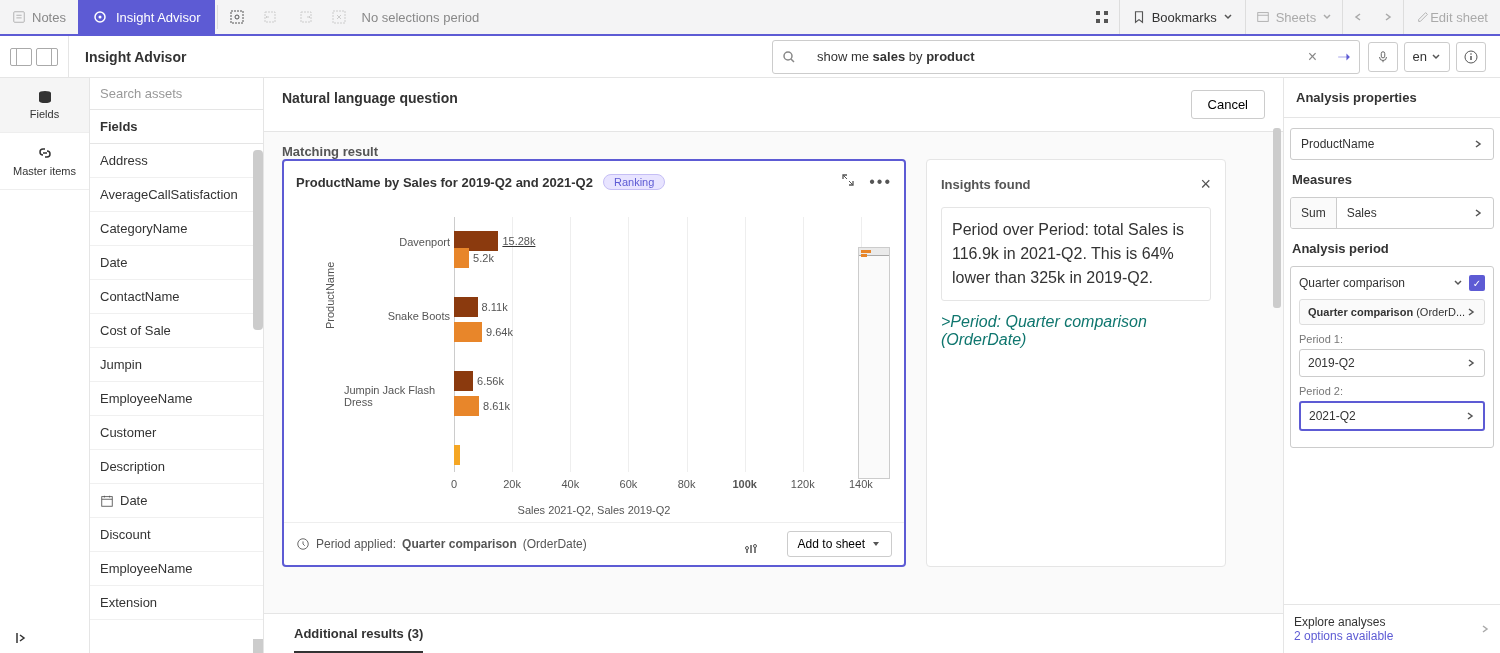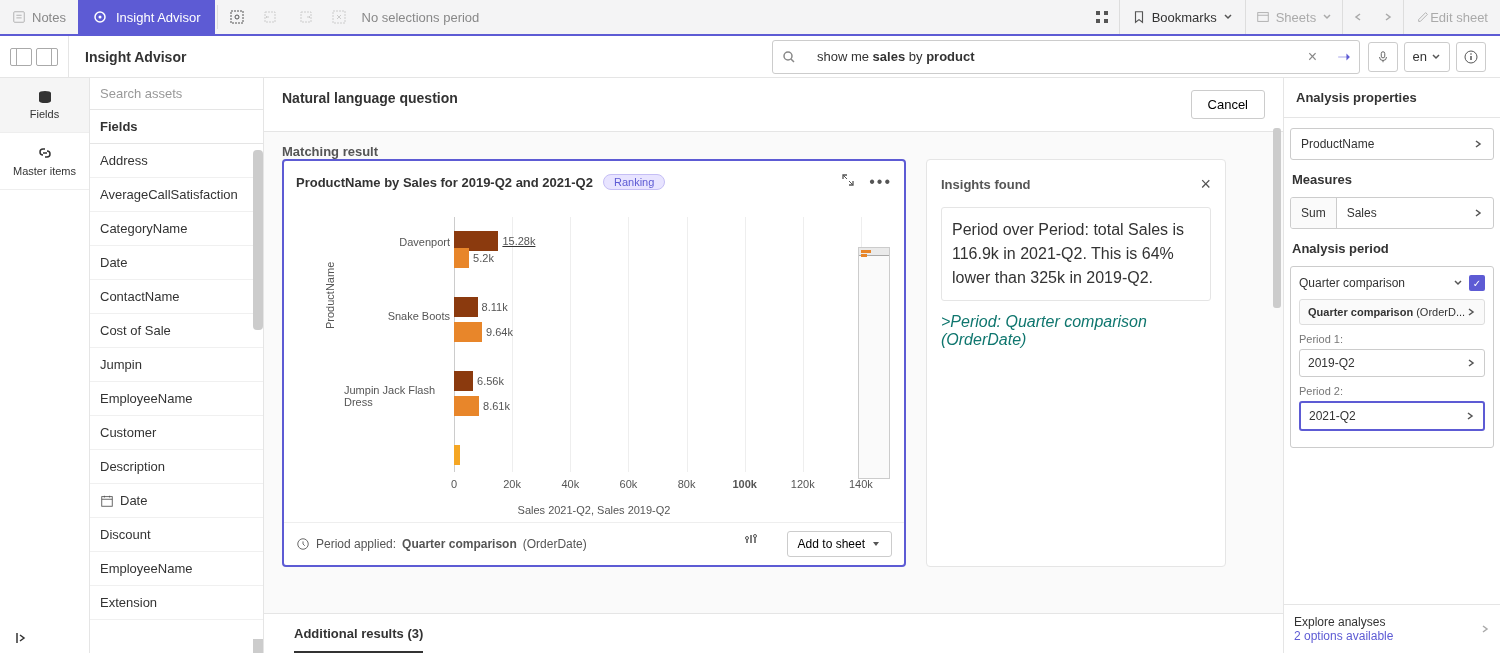--- a/index.html
+++ b/index.html
@@ -60,21 +60,21 @@
 .catlab{position:absolute;right:calc(100% - 106px);font-size:11px;color:#555}
 .grid{position:absolute;left:110px;top:0;right:0;bottom:0}
 .gline{position:absolute;top:0;bottom:0;width:1px;background:#eee}
 .gline.first{background:#ccc}
 .glab{position:absolute;bottom:-18px;font-size:11px;color:#555;transform:translateX(-50%)}
 .ylab{position:absolute;left:46px;top:50%;transform:rotate(-90deg) translateX(40px);transform-origin:left;font-size:11px;color:#555}
 .xlab{position:absolute;left:50%;bottom:6px;transform:translateX(-50%);font-size:11px;color:#555}
 .mini{position:absolute;right:14px;top:44px;width:32px;height:232px;border:1px solid #ccc;background:#fafafa}
 .mini-top{position:absolute;top:0;left:0;right:0;height:8px;background:rgba(100,100,100,0.1);border-bottom:1px solid #aaa}
 .card-ftr{padding:8px 12px;border-top:1px solid #eee;display:flex;align-items:center;gap:6px;font-size:12px;color:#555}
-.card-ftr .r{margin-left:auto;display:flex;gap:28px;align-items:flex-start}
+.card-ftr .r{margin-left:auto;display:flex;gap:28px;align-items:flex-end}
 .btn-sm{padding:5px 10px;border:1px solid #ccc;border-radius:3px;background:#fff;font-size:12px;display:flex;align-items:center;gap:6px}
 .card-side{width:300px;border:1px solid #e5e5e5;border-radius:4px;background:#fff;padding:14px;display:flex;flex-direction:column;gap:12px;height:408px}
 .card-side-h{display:flex;justify-content:space-between;align-items:center}
 .card-side-h .t{font-weight:600;color:#555}
 .insight-box{border:1px solid #e5e5e5;border-radius:3px;padding:10px;font-size:16px;line-height:1.5}
 .insight-note{font-style:italic;color:#0f766e;font-size:16px}
 .c-tabs{padding:12px 30px 0 30px;background:#fff;border-top:1px solid #e5e5e5}
 .tab{font-weight:600;padding-bottom:10px;border-bottom:2px solid #333;display:inline-block}
 .c-scroll{position:absolute;right:2px;top:50px;width:8px;height:180px;background:#ccc;border-radius:3px}
 

